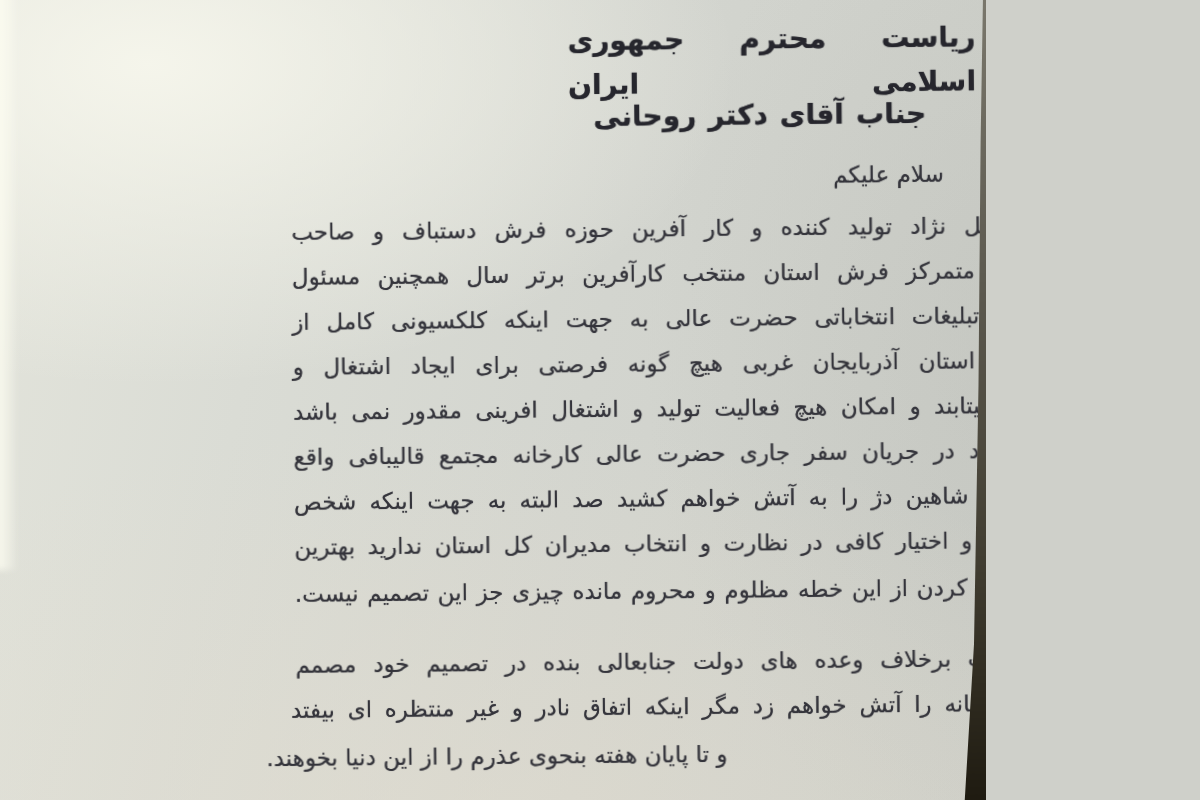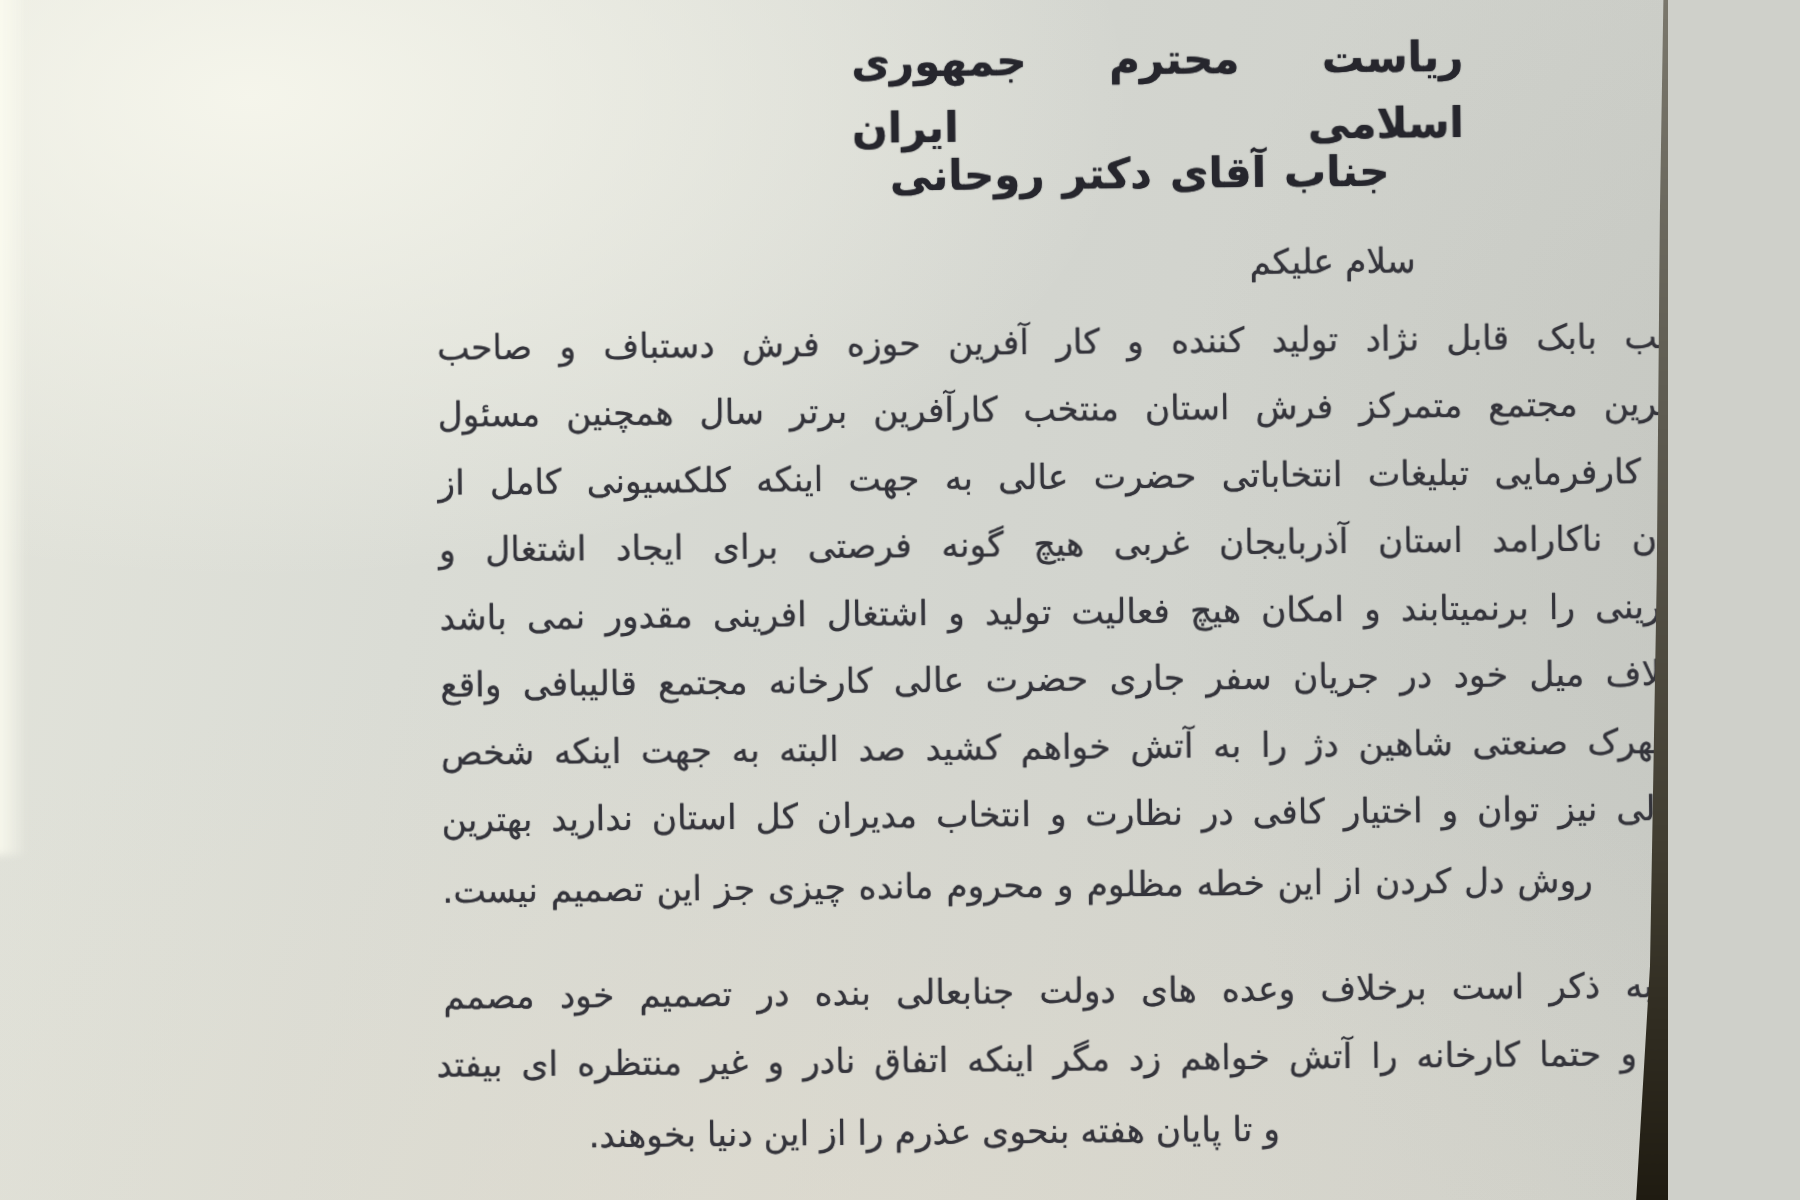--- a/index.html
+++ b/index.html
@@ -2,21 +2,21 @@
 <html lang="fa"><head>
 <meta charset="utf-8">
 <style>
   html,body{margin:0;padding:0;}
   body{
     width:1200px;height:800px;overflow:hidden;
     font-family:"DejaVu Sans",sans-serif;
     background:#cfd0ca;
   }
   .photo{
-    position:relative;width:1112px;height:800px;overflow:hidden;
+    position:relative;width:986px;height:800px;overflow:hidden;
     background:
       radial-gradient(ellipse 950px 520px at 15% 8%, rgba(246,246,236,0.95), rgba(246,246,236,0) 62%),
       radial-gradient(ellipse 1100px 620px at 48% 108%, rgba(228,221,206,0.55), rgba(228,221,206,0) 72%),
       radial-gradient(ellipse 700px 900px at 108% 45%, rgba(180,182,176,0.35), rgba(180,182,176,0) 60%),
       linear-gradient(102deg,#e3e4db 0%,#dadcd5 28%,#d3d5cf 58%,#cccec8 100%);
   }
   
   .edge-left{
     position:absolute;left:-4px;top:-10px;width:22px;height:580px;
     background:linear-gradient(to right, rgba(253,253,241,0.95), rgba(253,253,241,0));

